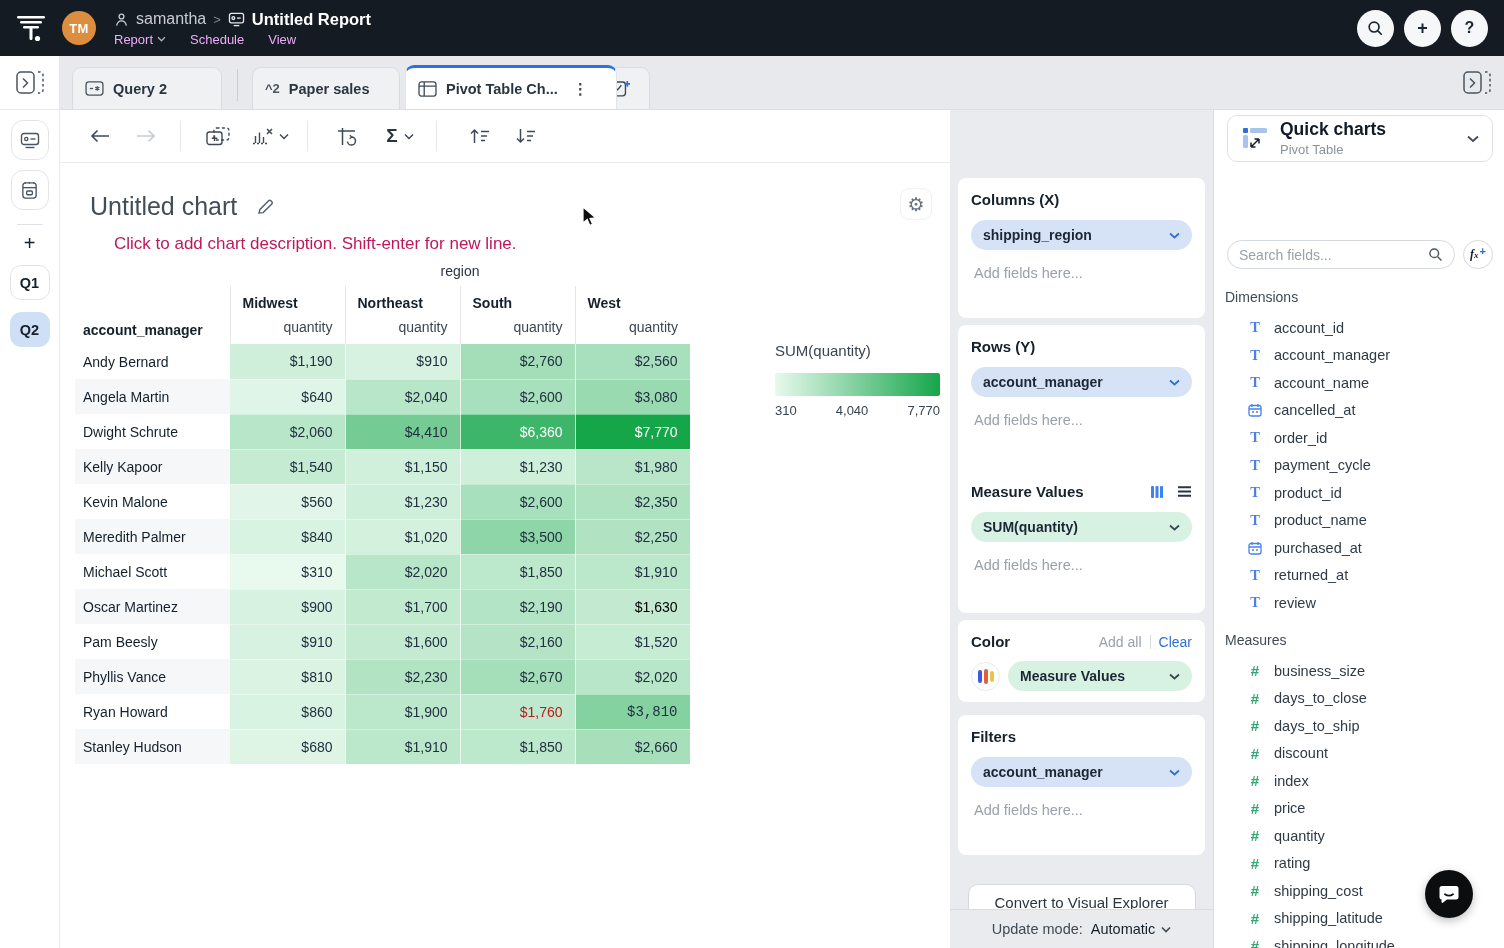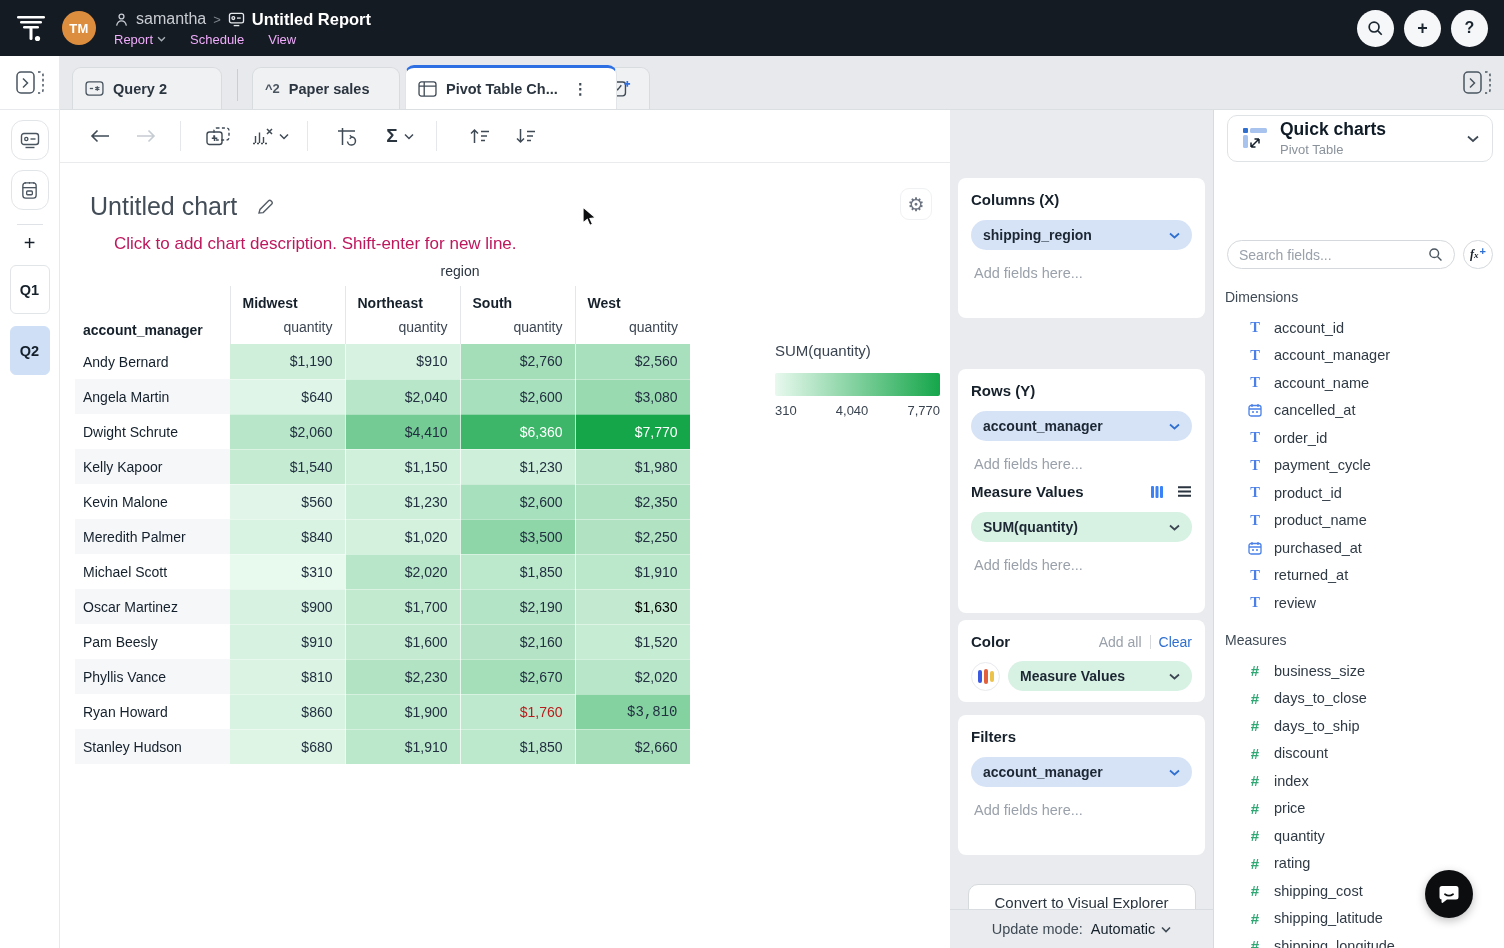--- a/index.html
+++ b/index.html
@@ -30,21 +30,21 @@
   .sup2 { color:#4a5560; font-size:13px; font-weight:bold; }
   .paneltoggle { position:absolute; right:12px; top:14px; width:30px; height:26px; cursor:pointer; }
 
   
   .leftbar { position:absolute; left:0; top:56px; width:60px; height:892px; background:#fff; border-right:1px solid #e7e9ec; z-index:35; display:flex; flex-direction:column; align-items:center; }
   .lb-toggle { margin-top:14px; height:26px; cursor:pointer; }
   .lb-divider { width:60px; height:1px; background:#e7e9ec; margin-top:13px; }
   .lb-btn { width:38px; height:40px; border:1px solid #e2e5e8; border-radius:12px; background:#fff; display:flex; align-items:center; justify-content:center; margin-top:10px; cursor:pointer; color:#4a5560; }
   .lb-shortdiv { width:26px; height:1px; background:#dfe2e6; margin-top:14px; }
   .lb-plus { margin-top:8px; font-size:20px; color:#15202b; cursor:pointer; line-height:1; }
-  .lb-q { width:40px; height:49px; border:1px solid #e2e5e8; border-radius:6px; background:#fff; font-size:14.5px; font-weight:bold; color:#15202b; display:flex; align-items:center; justify-content:center; margin-top:12px; cursor:pointer; }
+  .lb-q { width:40px; height:35px; border:1px solid #e2e5e8; border-radius:11px; background:#fff; font-size:14.5px; font-weight:bold; color:#15202b; display:flex; align-items:center; justify-content:center; margin-top:12px; cursor:pointer; }
   .lb-q.active { background:#cfe0f6; border-color:#cfe0f6; }
 
   
   .main { position:absolute; left:60px; top:110px; width:890px; height:838px; background:#fff; }
   .toolbar { position:absolute; left:0; top:0; width:890px; height:53px; background:#fff; border-bottom:1px solid #e9ebed; display:flex; align-items:center; }
   .tb-icon { display:flex; align-items:center; justify-content:center; color:#3f4a55; cursor:pointer; }
   .tb-icon.disabled { color:#c6ccd2; cursor:default; }
   .tb-div { width:1px; height:30px; background:#e5e8ea; }
   .chev { display:inline-flex; }
   .sigma { font-size:19px; font-weight:bold; color:#2b3540; }
@@ -481,21 +481,21 @@
         <span class="pill-label">shipping_region</span>
         <span class="pchev">
             <svg width="11" height="7" viewBox="0 0 11 7" fill="none" stroke="currentColor" stroke-width="1.7">
               <path d="M1 1.5l4.5 4 4.5-4"></path>
             </svg>
           </span>
       </div>
       <div class="add-fields">Add fields here...</div>
     </div>
 
-    <div class="card" style="top:215px; height:172px;margin-top:44px;">
+    <div class="card" style="top:215px; height:172px;">
       <div class="card-title">Rows (Y)</div>
       <div class="pill blue">
         <span class="pill-label">account_manager</span>
         <span class="pchev">
             <svg width="11" height="7" viewBox="0 0 11 7" fill="none" stroke="currentColor" stroke-width="1.7">
               <path d="M1 1.5l4.5 4 4.5-4"></path>
             </svg>
           </span>
       </div>
       <div class="add-fields">Add fields here...</div>

